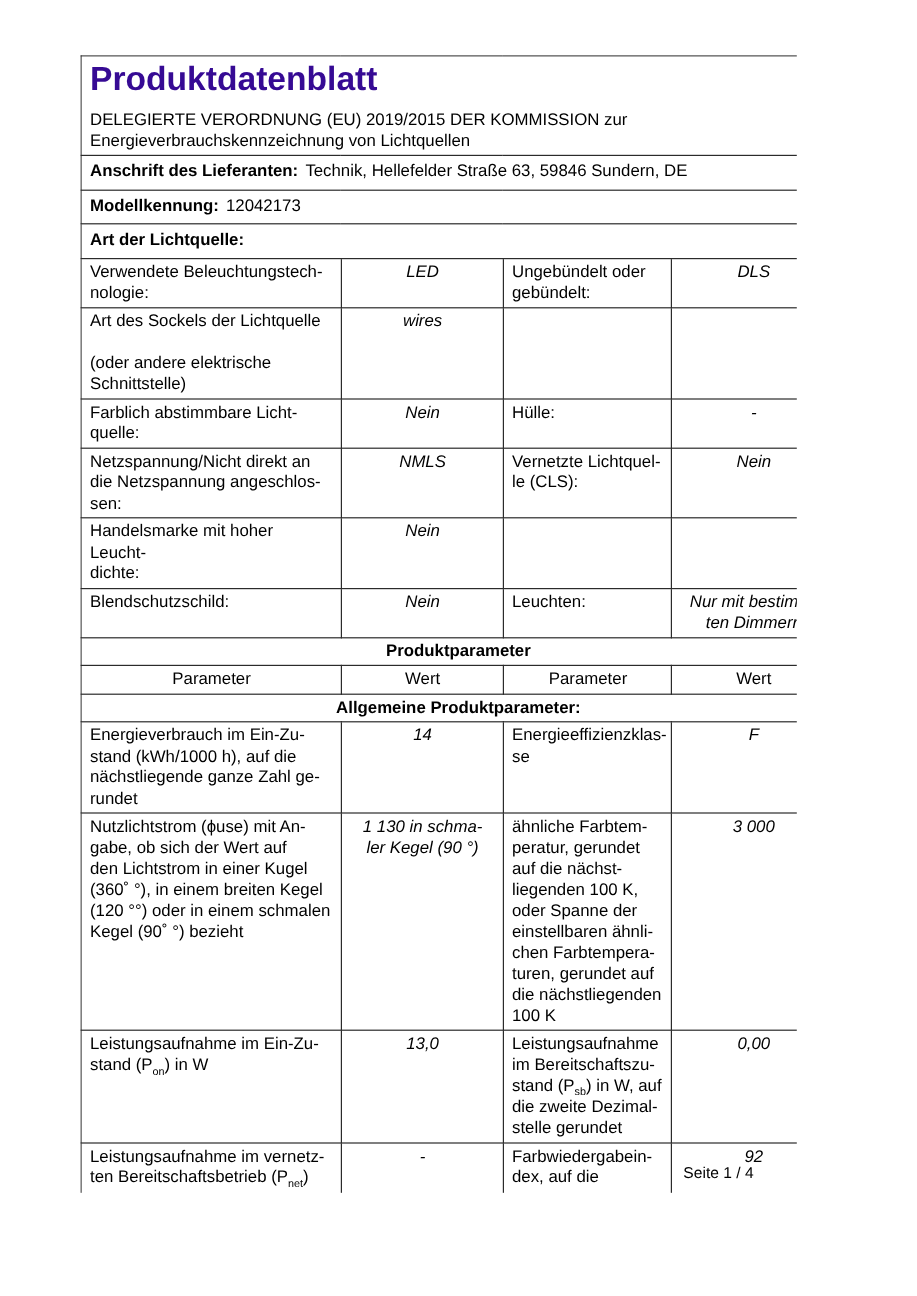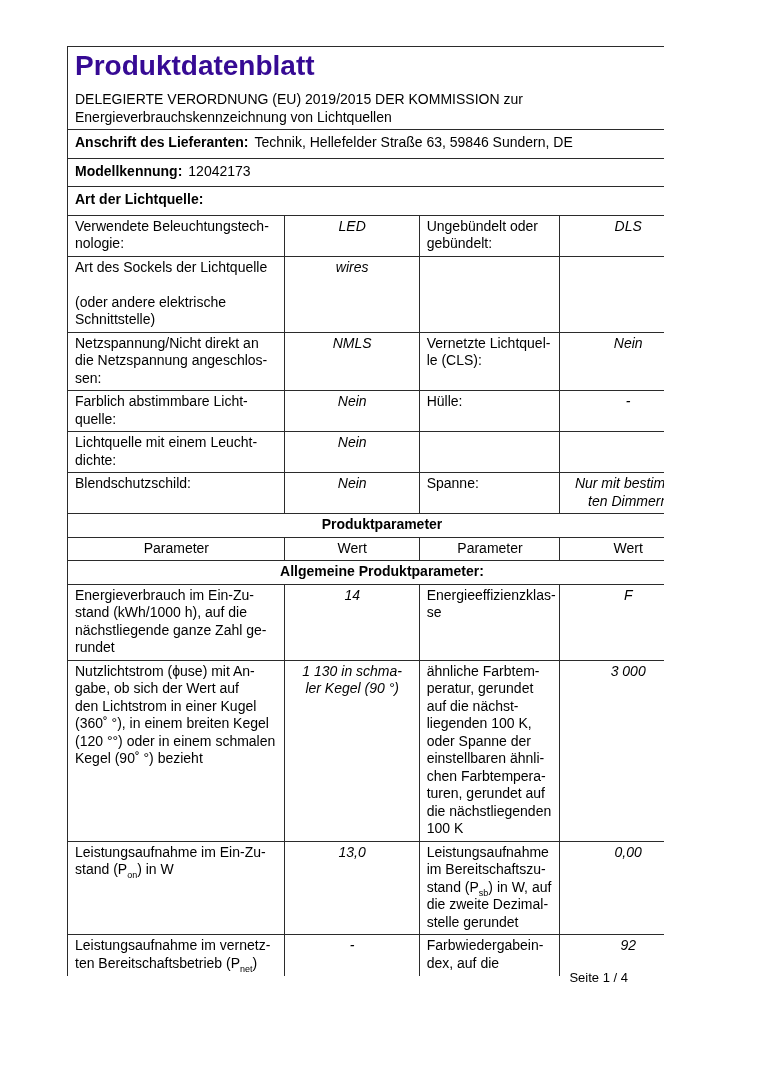--- a/index.html
+++ b/index.html
@@ -71,46 +71,46 @@
         <tr>
           <td class="pl">Art des Sockels der Lichtquelle
 
 (oder andere elektrische
 Schnittstelle)</td>
           <td class="pv">wires</td>
           <td class="pl"></td>
           <td class="pv"></td>
         </tr>
         <tr>
+          <td class="pl">Farblich abstimmbare Licht-
+quelle:</td>
+          <td class="pv">Nein</td>
+          <td class="pl">Hülle:</td>
+          <td class="pv">-</td>
+        </tr>
+        <tr>
           <td class="pl">Netzspannung/Nicht direkt an
 die Netzspannung angeschlos-
 sen:</td>
           <td class="pv">NMLS</td>
           <td class="pl">Vernetzte Lichtquel-
 le (CLS):</td>
           <td class="pv">Nein</td>
         </tr>
         <tr>
-          <td class="pl">Farblich abstimmbare Licht-
-quelle:</td>
-          <td class="pv">Nein</td>
-          <td class="pl">Hülle:</td>
-          <td class="pv">-</td>
-        </tr>
-        <tr>
-          <td class="pl">Lichtquelle mit einem Leucht-
+          <td class="pl">Handelsmarke mit hoher Leucht-
 dichte:</td>
           <td class="pv">Nein</td>
           <td class="pl"></td>
           <td class="pv"></td>
         </tr>
         <tr>
           <td class="pl">Blendschutzschild:</td>
           <td class="pv">Nein</td>
-          <td class="pl">Spanne:</td>
+          <td class="pl">Leuchten:</td>
           <td class="pv">Nur mit bestimm-
 ten Dimmern</td>
         </tr>
 
         <tr>
           <td class="sec" colspan="4">Produktparameter</td>
         </tr>
         <tr>
           <td class="colhead">Parameter</td>
           <td class="colhead">Wert</td>

